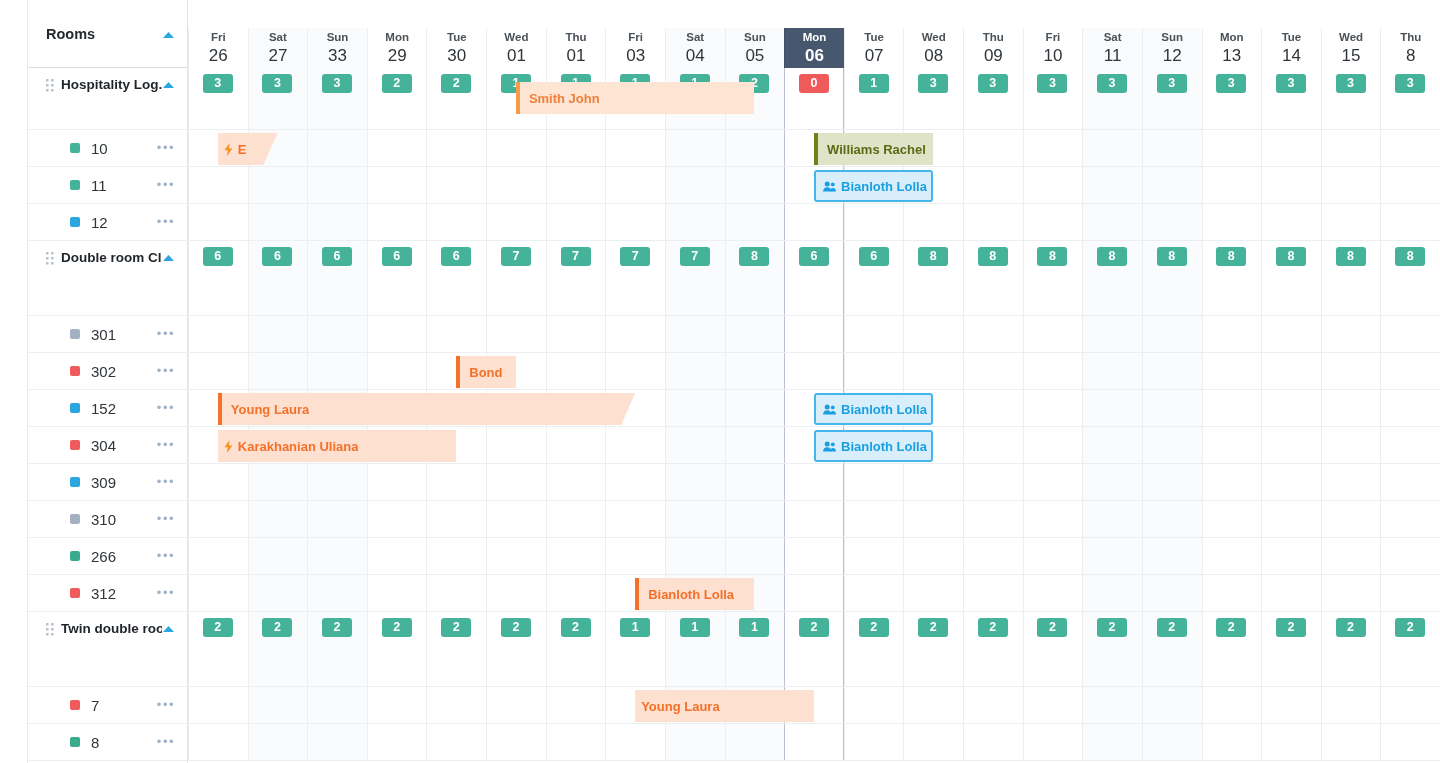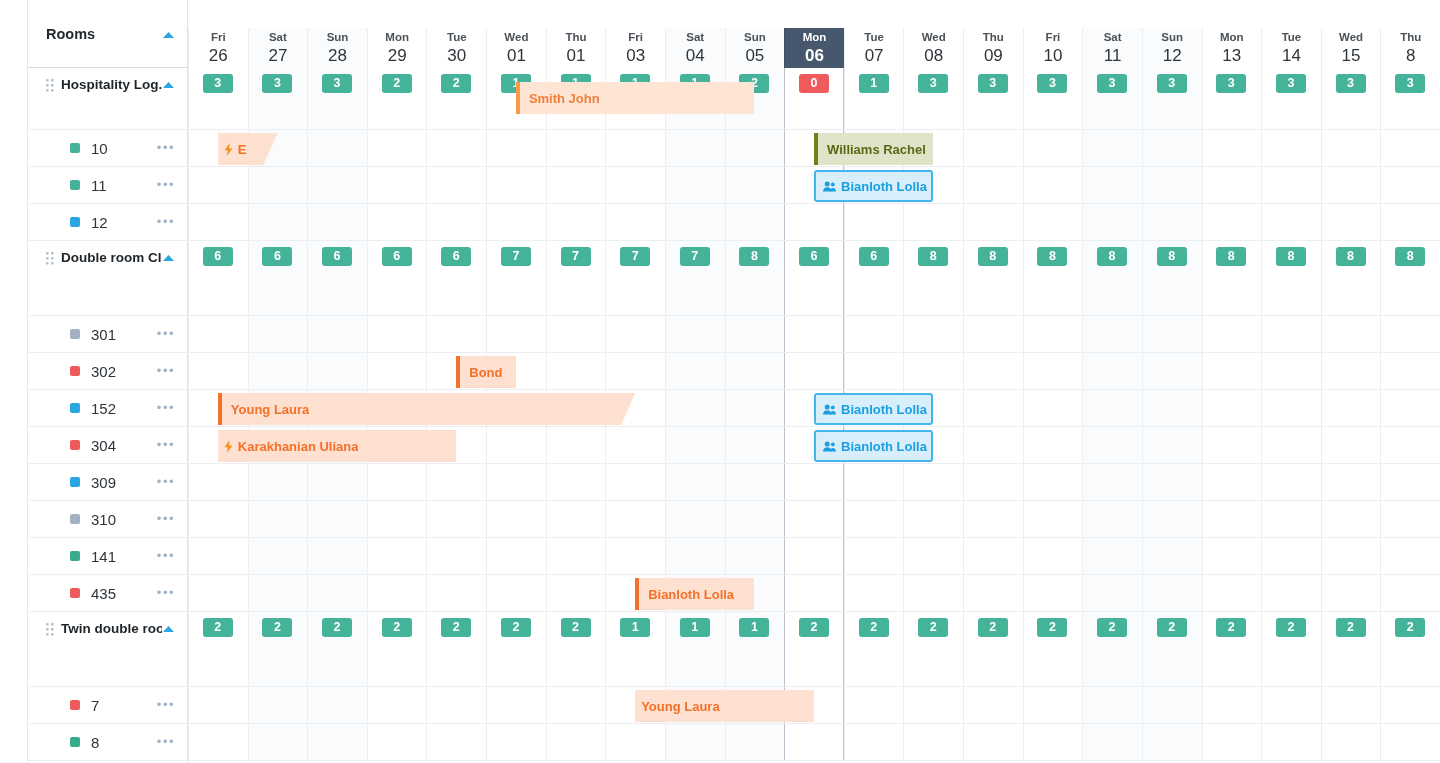--- a/index.html
+++ b/index.html
@@ -197,28 +197,28 @@
         <div class="rowlabel" style="top: 501px; height: 37px;">
           <div class="room-inner">
             <span class="swatch" style="background:#a3b1c2"></span>
             <span class="room-name">310</span>
             <span class="dots">•••</span>
           </div>
         </div>
         <div class="rowlabel" style="top: 538px; height: 37px;">
           <div class="room-inner">
             <span class="swatch" style="background:#3aab8c"></span>
-            <span class="room-name">141</span>
+            <span class="room-name">266</span>
             <span class="dots">•••</span>
           </div>
         </div>
         <div class="rowlabel" style="top: 575px; height: 37px;">
           <div class="room-inner">
             <span class="swatch" style="background:#ef5a5a"></span>
-            <span class="room-name">435</span>
+            <span class="room-name">312</span>
             <span class="dots">•••</span>
           </div>
         </div>
         <div class="rowlabel group" style="top: 612px; height: 75px;">
           <div class="grp-inner">
             <span class="grip"><svg width="9" height="13" viewBox="0 0 9 13">
                 <rect x="0" y="0" width="2.6" height="2.6" rx="0.6" fill="#b6c2cf"></rect>
                 <rect x="5" y="0" width="2.6" height="2.6" rx="0.6" fill="#b6c2cf"></rect>
                 <rect x="0" y="5" width="2.6" height="2.6" rx="0.6" fill="#b6c2cf"></rect>
                 <rect x="5" y="5" width="2.6" height="2.6" rx="0.6" fill="#b6c2cf"></rect>
@@ -255,21 +255,21 @@
         <div class="daycell" style="left: 0px; width: 59.619px;">
           <div class="dow">Fri</div>
           <div class="dnum">26</div>
         </div>
         <div class="daycell weekend" style="left: 59.619px; width: 59.619px;">
           <div class="dow">Sat</div>
           <div class="dnum">27</div>
         </div>
         <div class="daycell weekend" style="left: 119.238px; width: 59.619px;">
           <div class="dow">Sun</div>
-          <div class="dnum">28</div>
+          <div class="dnum">33</div>
         </div>
         <div class="daycell" style="left: 178.857px; width: 59.619px;">
           <div class="dow">Mon</div>
           <div class="dnum">29</div>
         </div>
         <div class="daycell" style="left: 238.476px; width: 59.619px;">
           <div class="dow">Tue</div>
           <div class="dnum">30</div>
         </div>
         <div class="daycell" style="left: 298.095px; width: 59.619px;">

